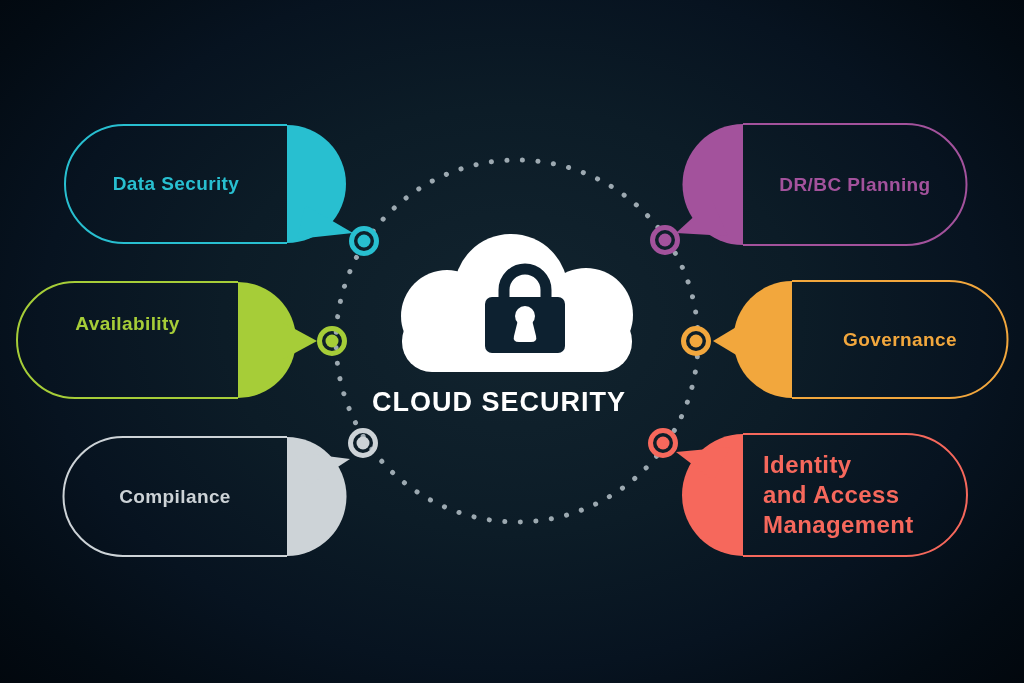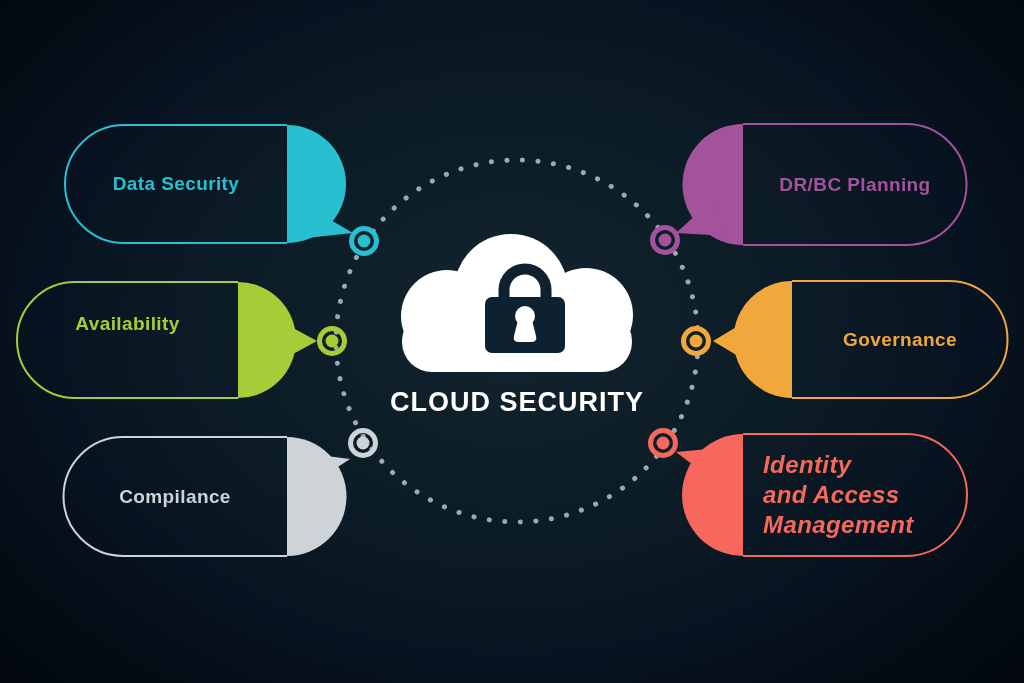--- a/index.html
+++ b/index.html
@@ -11,23 +11,23 @@
       #12242f 0%, #0c1c27 38%, #071320 62%, #030b13 82%, #01050a 100%);
     font-family:"Liberation Sans","DejaVu Sans",sans-serif;
   }
   .art{position:absolute;left:0;top:0;width:1024px;height:683px;}
   .label{
     position:absolute;
     display:flex;align-items:center;justify-content:center;
     font-size:19px;font-weight:700;letter-spacing:0.4px;
     white-space:pre-line;line-height:30px;
   }
-  .label.left-align{justify-content:flex-start;text-align:left;padding-left:20px;box-sizing:border-box;font-style:italic;}
+  .label.left-align{justify-content:flex-start;text-align:left;padding-left:20px;box-sizing:border-box;}
   .center-title{
-    position:absolute;left:362px;top:385px;width:310px;height:34px;
+    position:absolute;left:344px;top:385px;width:310px;height:34px;
     display:flex;align-items:center;justify-content:center;
     color:#ffffff;font-size:27px;font-weight:700;letter-spacing:1px;
   }
   
   .lb0{left:65px;top:125px;width:222px;height:118px;}
   .lb1{left:17px;top:282px;width:221px;height:84px;}
   .lb2{left:63px;top:437px;width:224px;height:119px;}
   .lb3{left:743px;top:124px;width:224px;height:121px;}
   .lb4{left:792px;top:281px;width:216px;height:117px;}
   .lb5{left:743px;top:434px;width:224px;height:122px;font-size:24px;}

